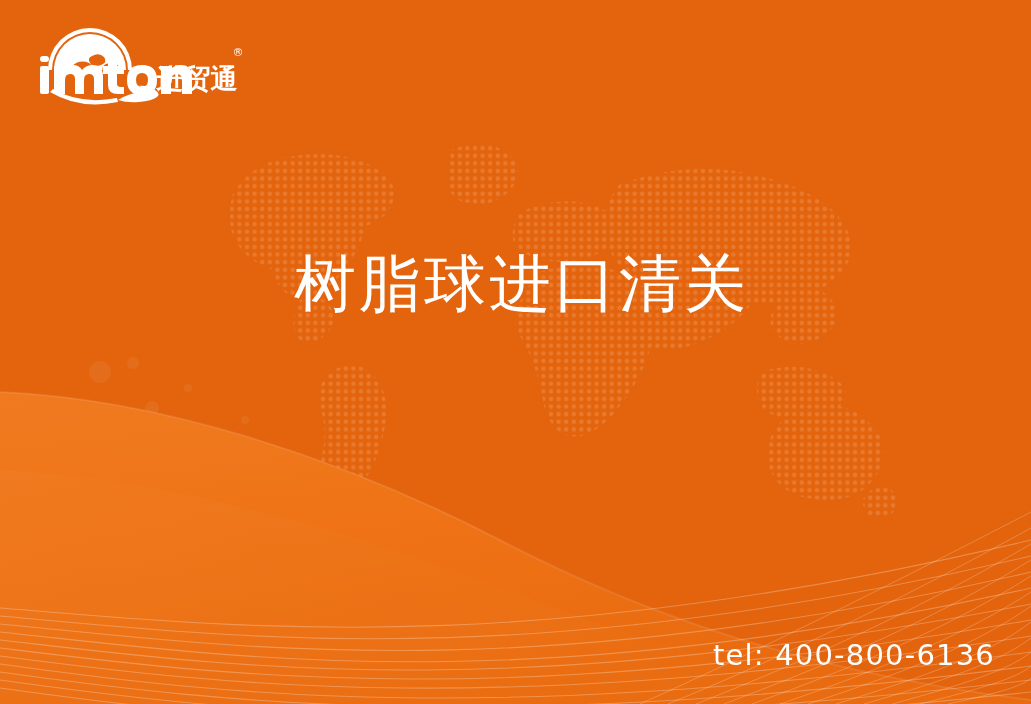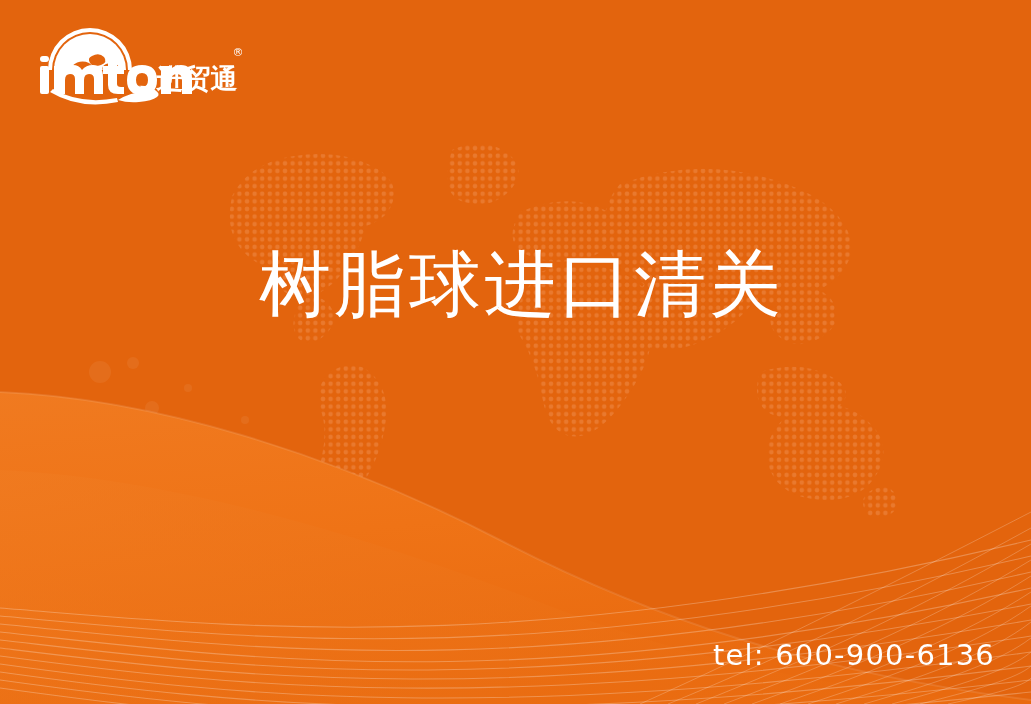--- a/index.html
+++ b/index.html
@@ -41,21 +41,21 @@
   #logo svg { display: block; width: 100%; height: 100%; }
 
   
   #headline {
     position: absolute;
     left: 0;
     right: 0;
     top: 222px;
     text-align: center;
     color: #ffffff;
-    font-size: 72px;
+    font-size: 62px;
     line-height: 124px;
     letter-spacing: 3px;
     font-weight: 400;
     font-family: "DejaVu Sans", "Liberation Sans", sans-serif;
     text-rendering: geometricPrecision;
     padding-left: 12px;
   }
   #headline .hl-line { display: block; white-space: nowrap; }
 
   
@@ -231,16 +231,16 @@
         <path d="M100 70 q6 -1 11 1 q-6 2 -11 -1 Z"></path>
       </g>
     </svg>
   </div>
 
   <div id="headline">
     <span class="hl-line">树脂球进口清关</span>
   </div>
 
   <div id="phone">
-    <span>tel: 600-900-6136</span>
+    <span>tel: 400-800-6136</span>
   </div>
 
 </div>
 
 </body></html>

